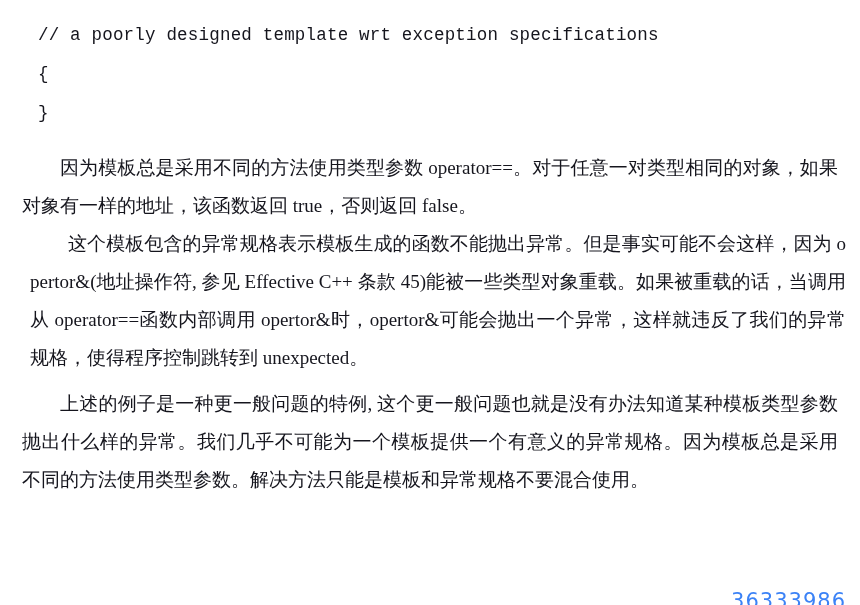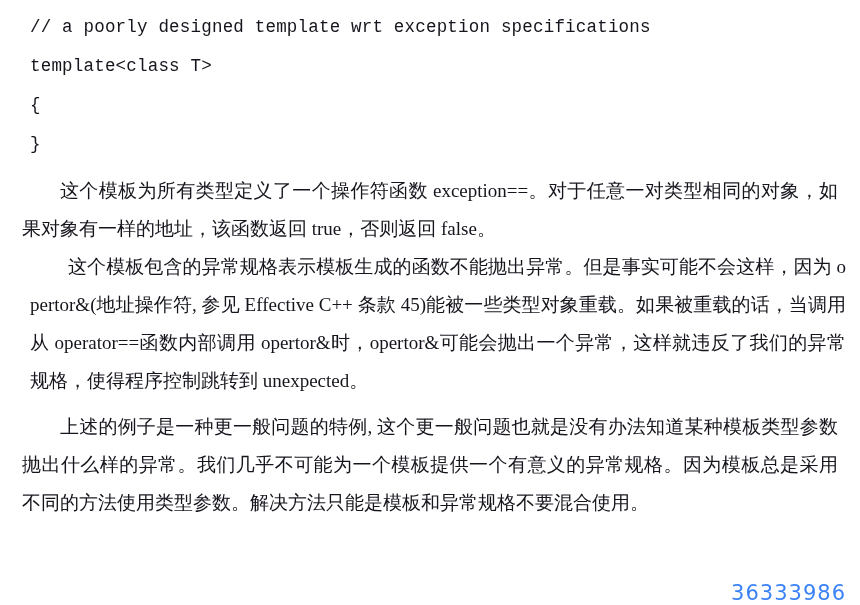--- a/index.html
+++ b/index.html
@@ -19,21 +19,21 @@
   .page {
     position: relative;
     width: 860px;
     height: 605px;
     box-sizing: border-box;
     padding: 0 22px;
   }
 
   
   .code-block {
-    margin: 8px;
+    margin: 16px;
     padding: 0;
     list-style: none;
   }
   .code-line {
     font-family: "Liberation Mono", "DejaVu Sans Mono", monospace;
     font-size: 17.5px;
     line-height: 39px;
     height: 39px;
     white-space: pre;
     letter-spacing: 0.2px;
@@ -73,24 +73,23 @@
     white-space: nowrap;
   }
 </style>
 </head>
 <body>
 
 <div class="page">
 
   <div class="code-block">
     <div class="code-line">// a poorly designed template wrt exception specifications</div>
-    <div class="code-line">template&lt;class T&gt;</div>
     <div class="code-line">{</div>
     <div class="code-line">}</div>
   </div>
 
-  <p class="para p1">这个模板为所有类型定义了一个操作符函数 exception==。对于任意一对类型相同的对象，如果对象有一样的地址，该函数返回 true，否则返回 false。</p>
+  <p class="para p1">因为模板总是采用不同的方法使用类型参数 operator==。对于任意一对类型相同的对象，如果对象有一样的地址，该函数返回 true，否则返回 false。</p>
   <p class="para p2">这个模板包含的异常规格表示模板生成的函数不能抛出异常。但是事实可能不会这样，因为 opertor&amp;(地址操作符, 参见 Effective C++ 条款 45)能被一些类型对象重载。如果被重载的话，当调用从 operator==函数内部调用 opertor&amp;时，opertor&amp;可能会抛出一个异常，这样就违反了我们的异常规格，使得程序控制跳转到 unexpected。</p>
   <p class="para p3">上述的例子是一种更一般问题的特例, 这个更一般问题也就是没有办法知道某种模板类型参数抛出什么样的异常。我们几乎不可能为一个模板提供一个有意义的异常规格。因为模板总是采用不同的方法使用类型参数。解决方法只能是模板和异常规格不要混合使用。</p>
 
   <div class="watermark">36333986</div>
 
 </div>
 
 </body></html>

